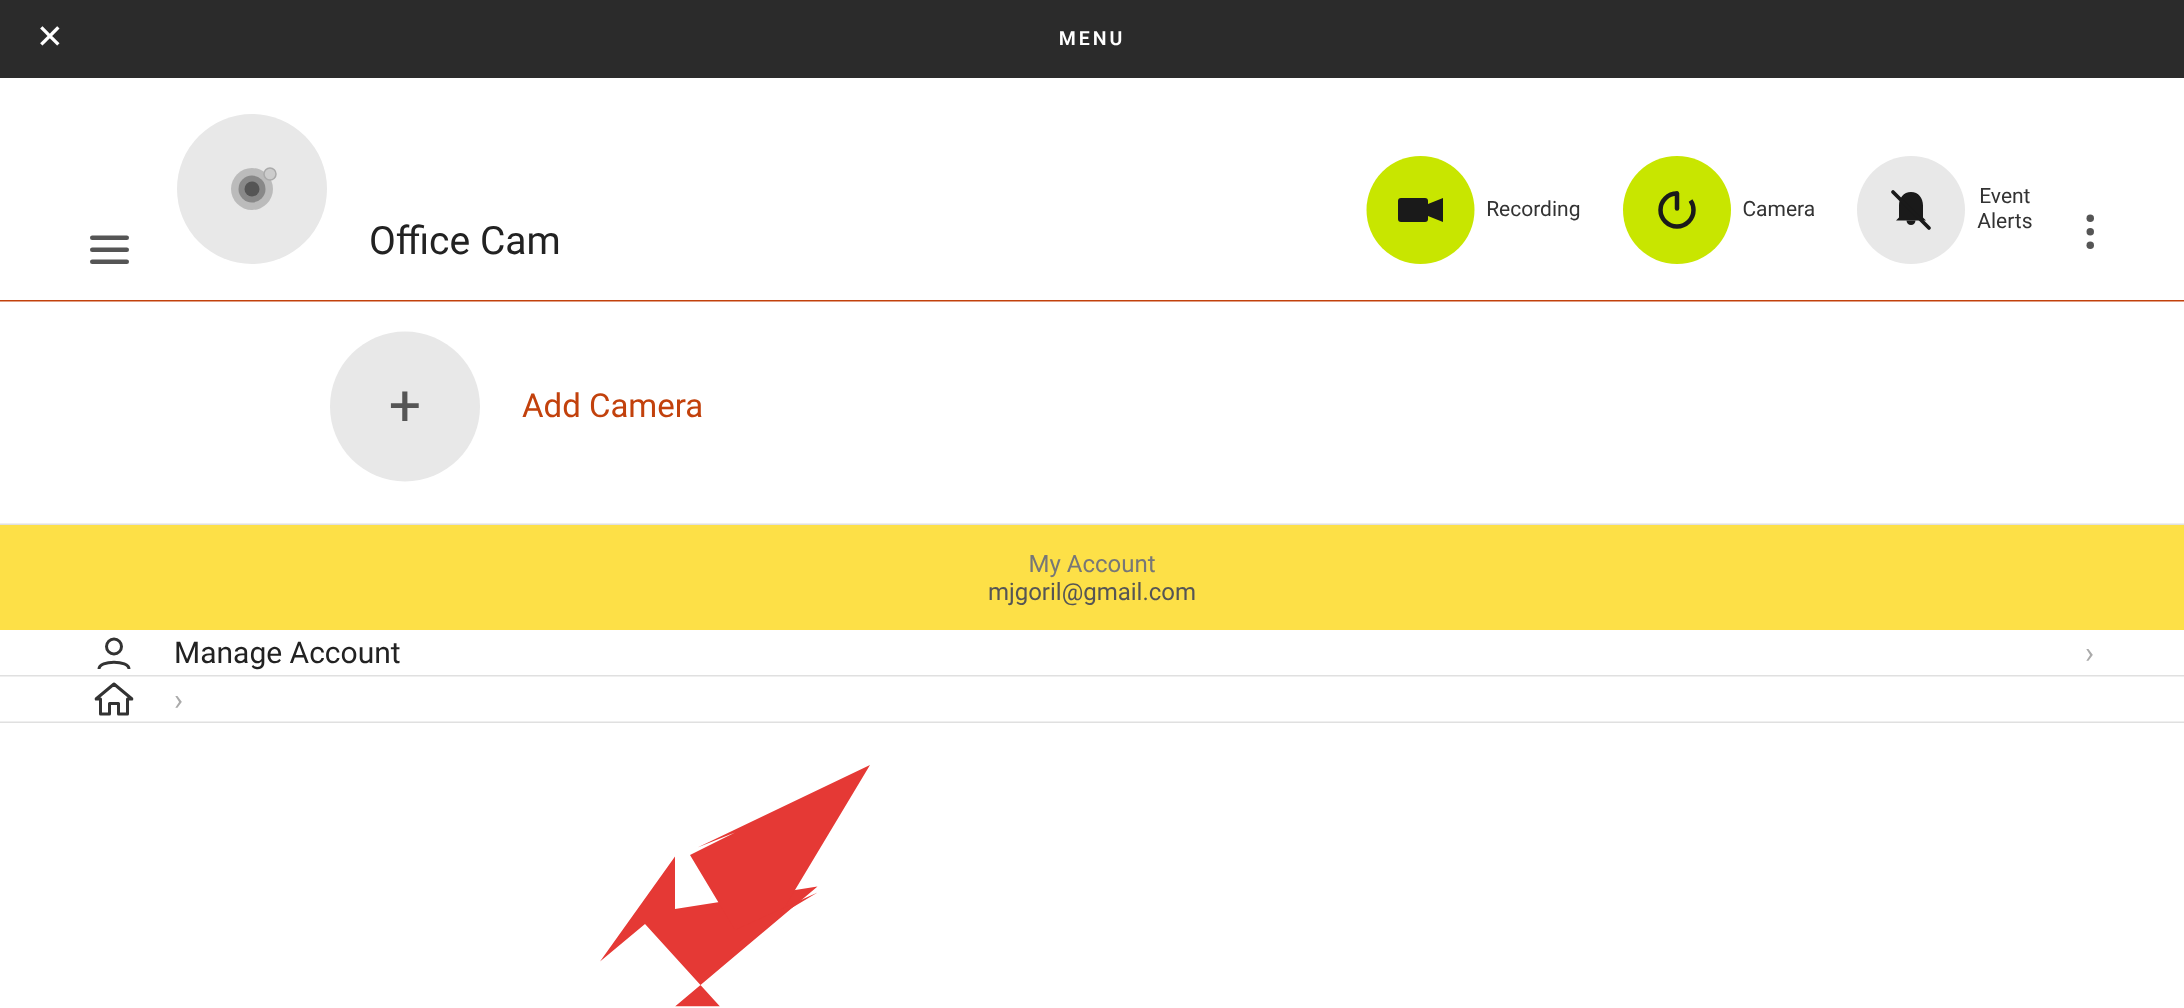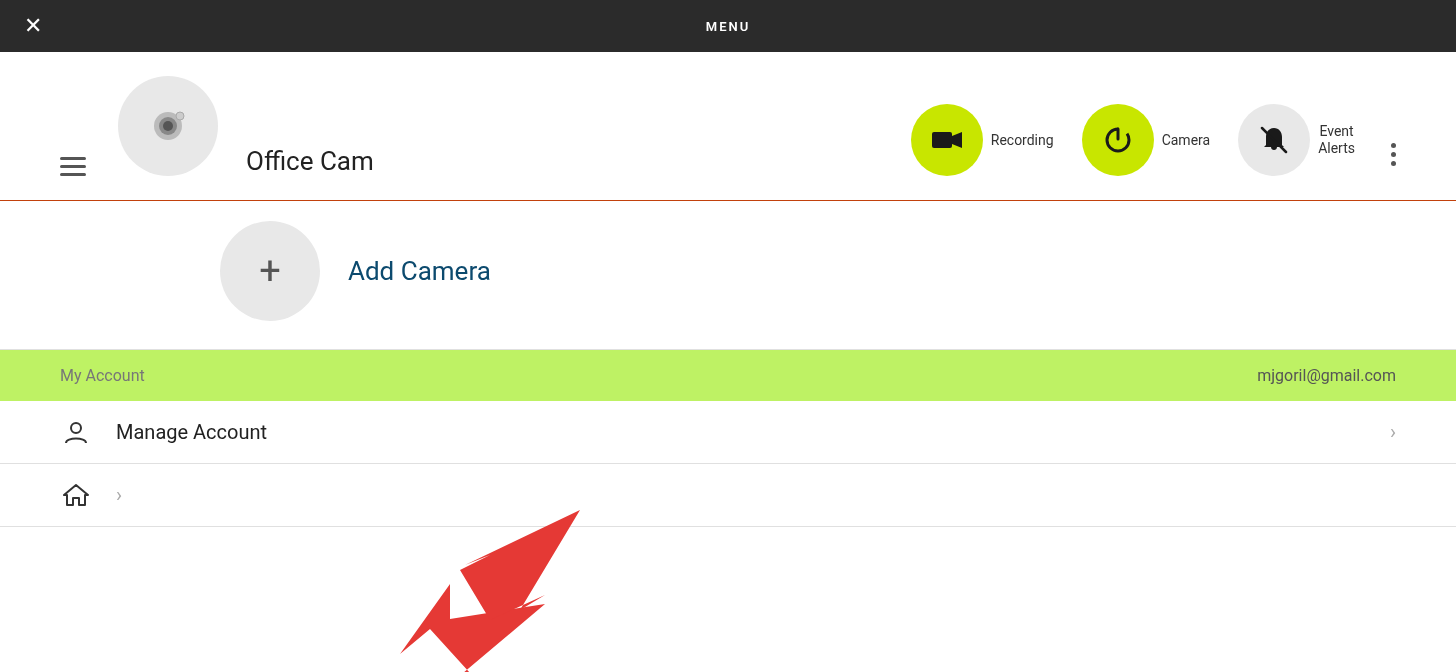--- a/index.html
+++ b/index.html
@@ -150,47 +150,48 @@
       margin-right: 28px;
       cursor: pointer;
       flex-shrink: 0;
     }
     .plus-icon {
       font-size: 38px;
       color: #555;
       line-height: 1;
     }
     .add-camera-label {
-      font-size: 26px;
+      font-size: 22px;
       font-weight: 400;
-      color: #0c4a6e;
+      color: #c2410c;
     }
 
     
     .my-account-section {
-      background: #bef264;
+      background: #fde047;
       padding: 16px 60px;
       display: flex;
       align-items: center;
       justify-content: space-between;
+      flex-direction: column;
     }
     .my-account-label {
       font-size: 16px;
       color: #777;
     }
     .my-account-email {
       font-size: 16px;
       color: #555;
     }
 
     
     .menu-item {
       display: flex;
       align-items: center;
-      padding: 18px 60px;
+      padding: 2px 60px;
       border-bottom: 1px solid #e0e0e0;
       cursor: pointer;
       position: relative;
     }
     .menu-item-icon {
       width: 32px;
       margin-right: 24px;
       display: flex;
       align-items: center;
       justify-content: center;

